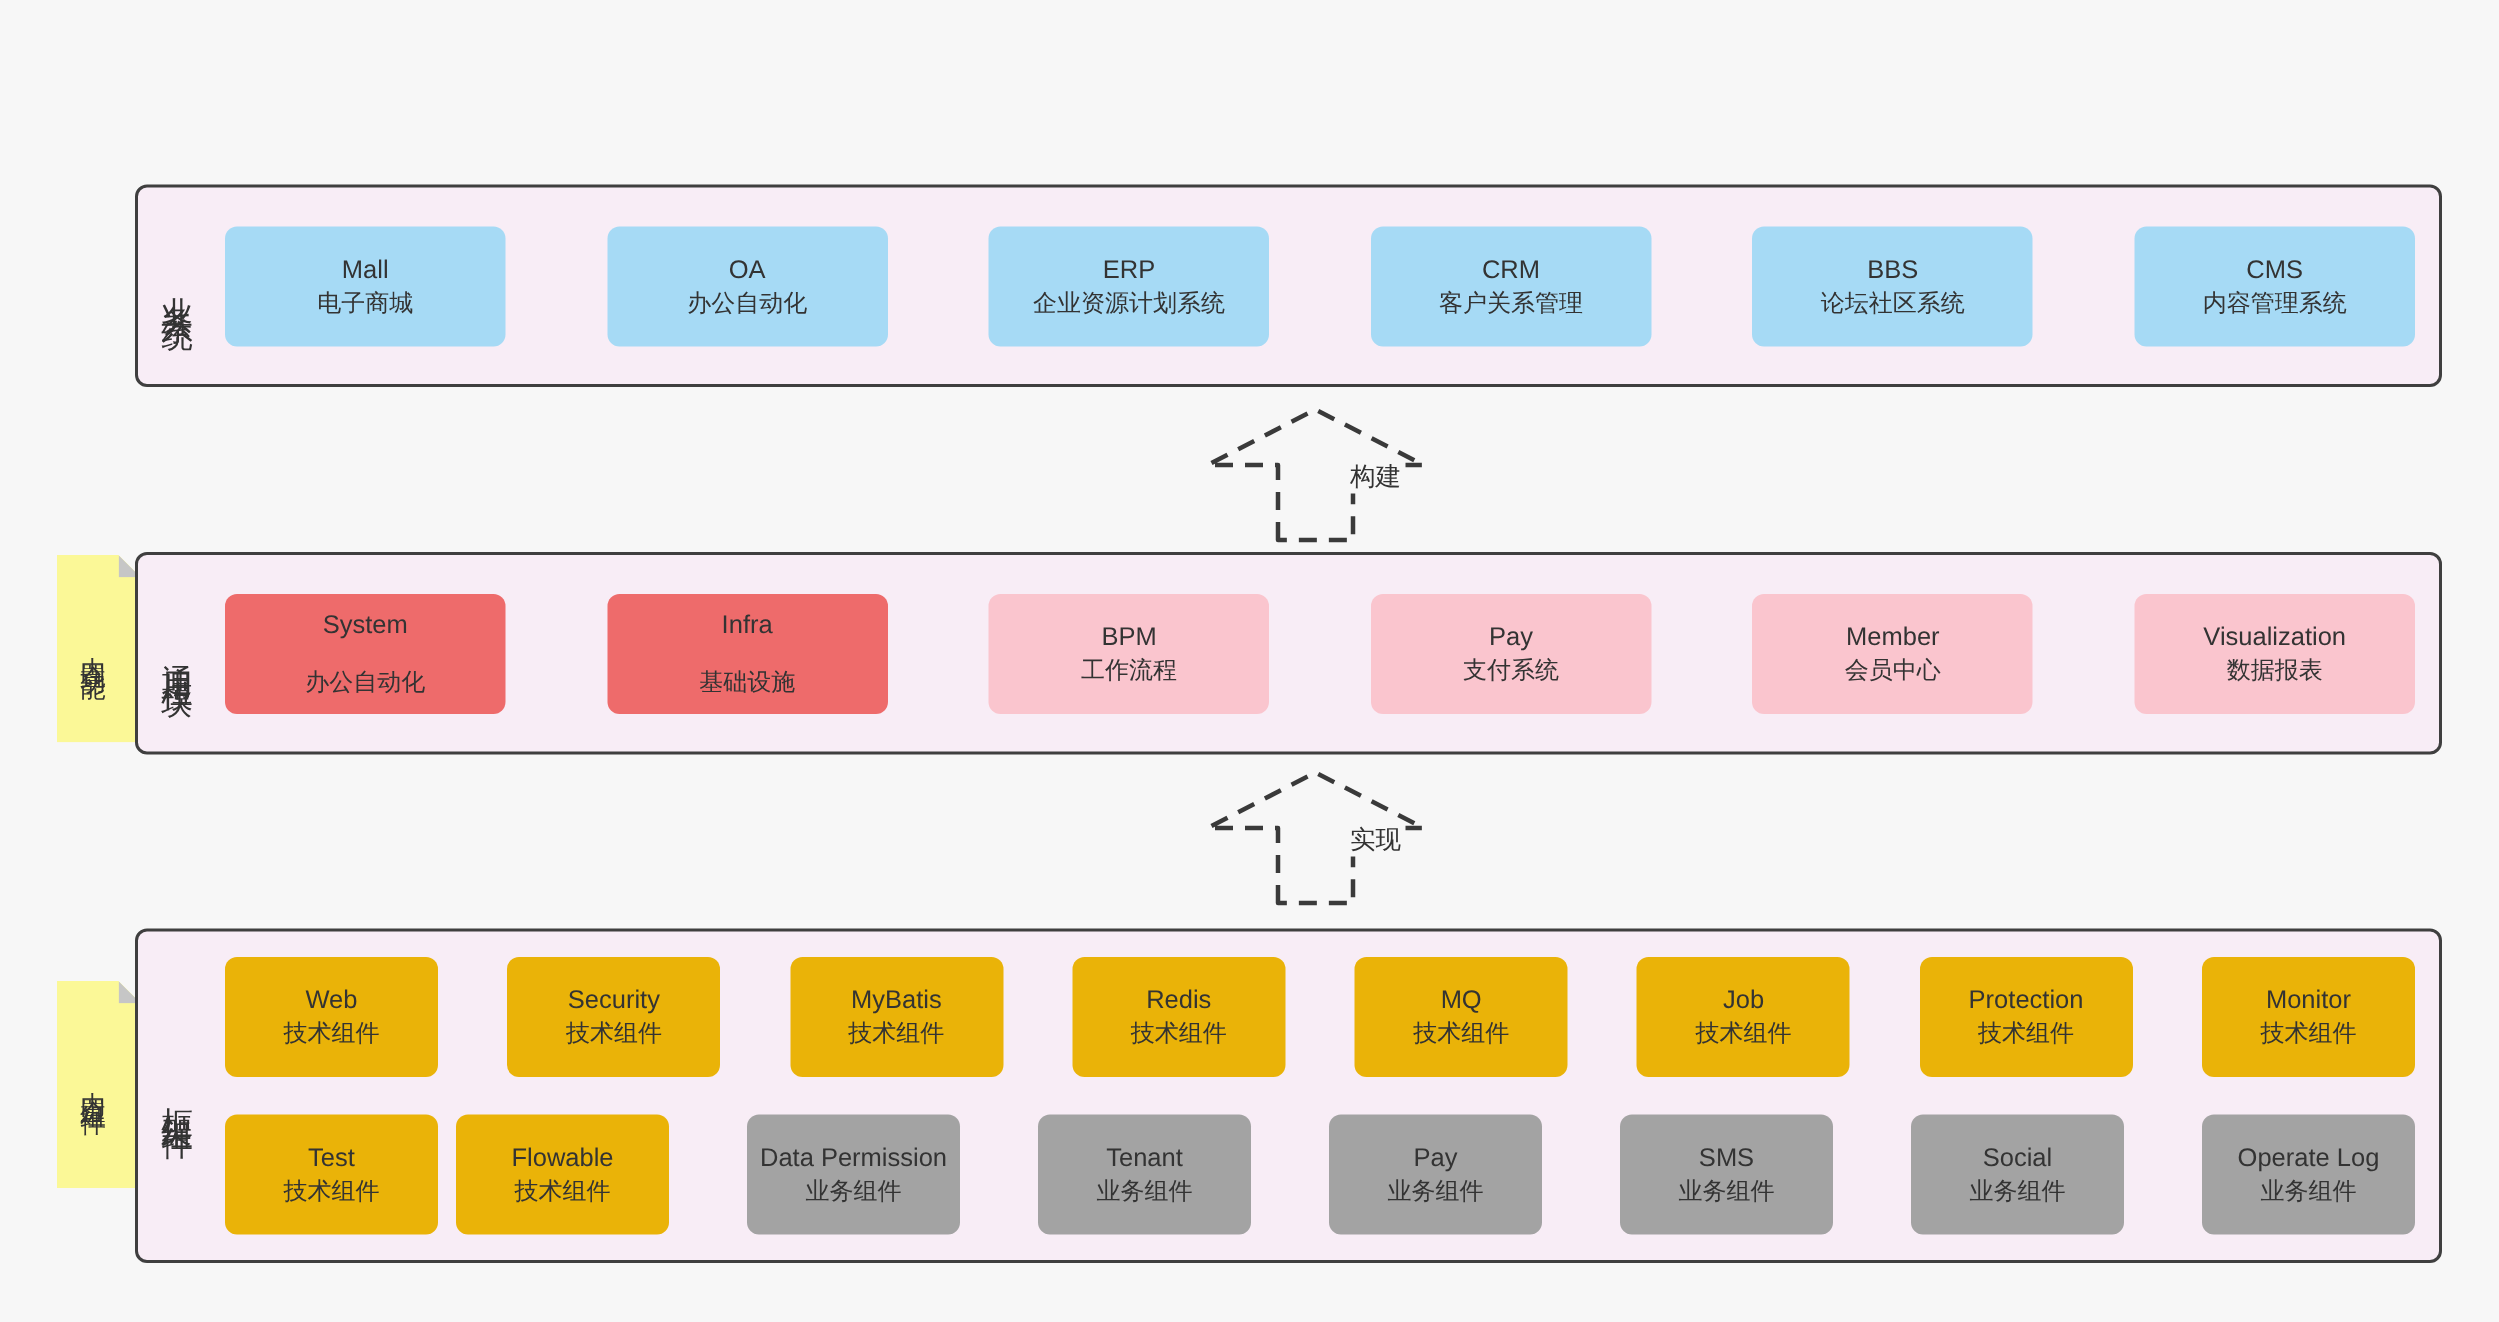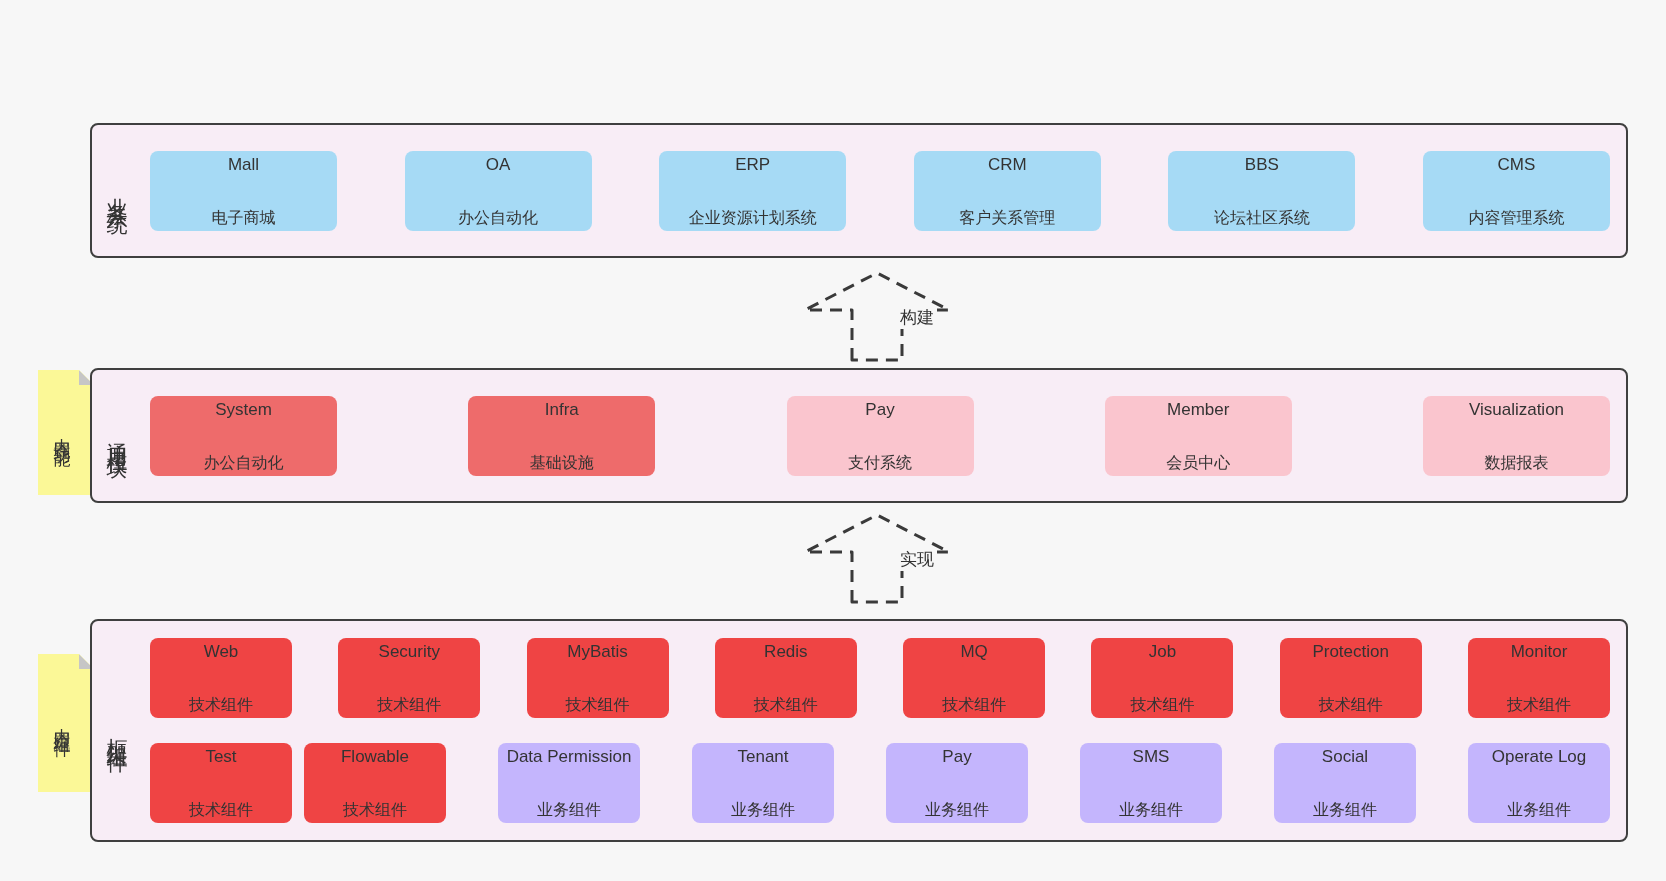--- a/index.html
+++ b/index.html
@@ -25,32 +25,32 @@
   .row {
     position:absolute; left:58px; right:16px;
     display:flex; justify-content:space-between;
   }
   .row.vcenter { top:50%; transform:translateY(-50%); }
   #band-3 .row-1 { top:17px; }
   #band-3 .row-2 { top:122px; }
 
   .box {
     width:187px; height:80px; border-radius:8px;
-    display:flex; flex-direction:column; align-items:center; justify-content:space-between;
+    display:flex; flex-direction:column; align-items:center; justify-content:center;
     text-align:center; padding:2px 6px;
   }
   #band-3 .box { width:142px; }
   .box .name { font-size:17px; line-height:23px; }
   .box .sub  { font-size:16px; line-height:23px; }
 
   .blue   { background:#a6daf5; }
   .red    { background:#ee6b6b;gap:16px; }
   .pink   { background:#fac5ce; }
-  .green  { background:#ef4444; }
-  .lgreen { background:#c4b5fd;margin-left:40px; }
+  .green  { background:#eab308; }
+  .lgreen { background:#a3a3a3;margin-left:40px; }
 
   .note {
     position:absolute; left:38px; width:56px; background:#fbf897; z-index:1;
     display:flex; align-items:center; justify-content:center;
     clip-path:polygon(0 0, calc(100% - 15px) 0, 100% 15px, 100% 100%, 0 100%);
   }
   #note-1 { top:370px; height:125px; }
   #note-2 { top:654px; height:138px; }
   .note-text {
     writing-mode:vertical-rl; text-orientation:upright;
@@ -131,20 +131,24 @@
     <div class="row vcenter">
       <div class="box red">
         <span class="name">System</span>
         <span class="sub">办公自动化</span>
       </div>
       <div class="box red">
         <span class="name">Infra</span>
         <span class="sub">基础设施</span>
       </div>
       <div class="box pink">
+        <span class="name">BPM</span>
+        <span class="sub">工作流程</span>
+      </div>
+      <div class="box pink">
         <span class="name">Pay</span>
         <span class="sub">支付系统</span>
       </div>
       <div class="box pink">
         <span class="name">Member</span>
         <span class="sub">会员中心</span>
       </div>
       <div class="box pink">
         <span class="name">Visualization</span>
         <span class="sub">数据报表</span>

